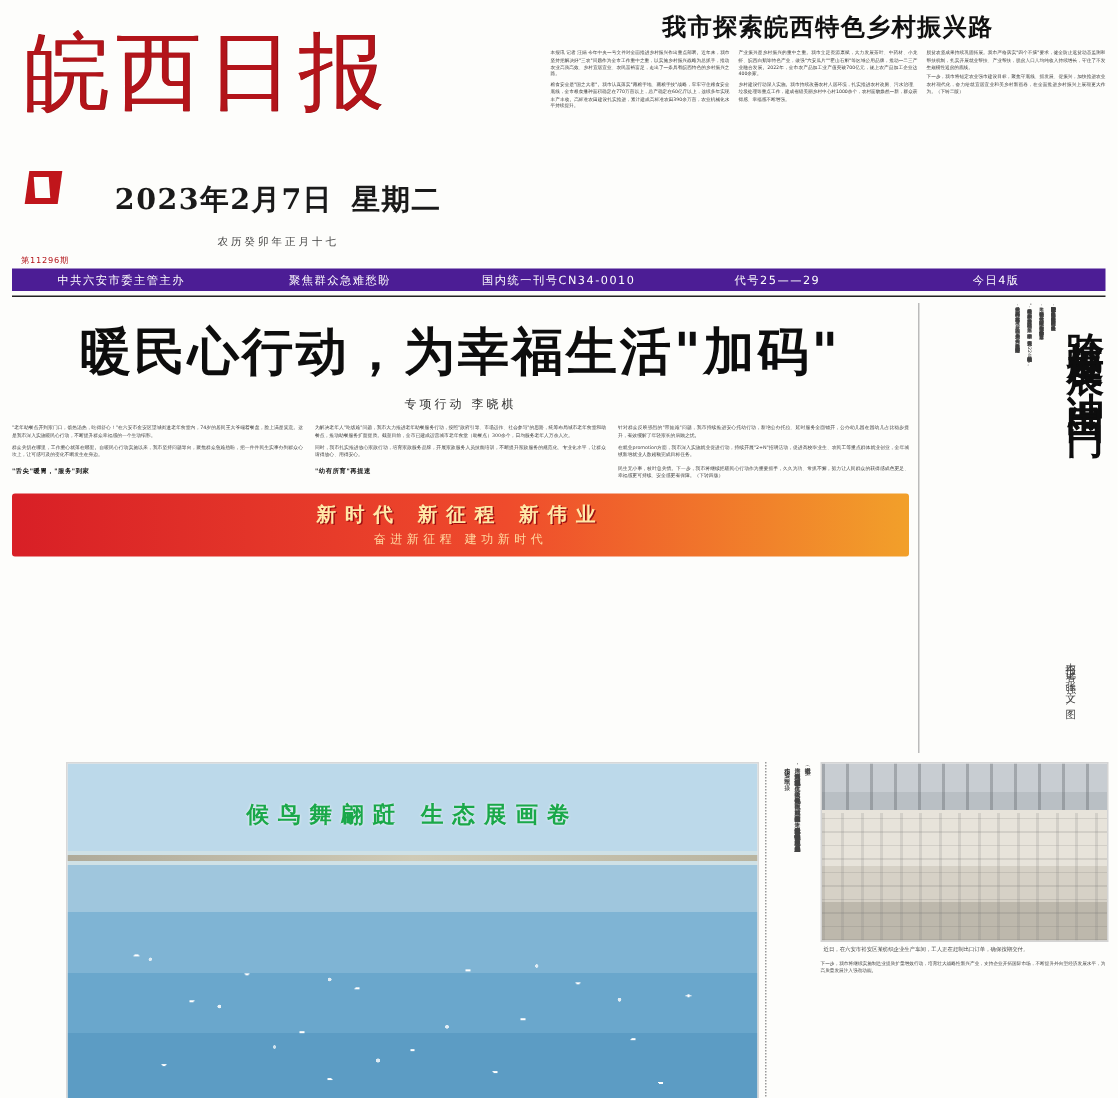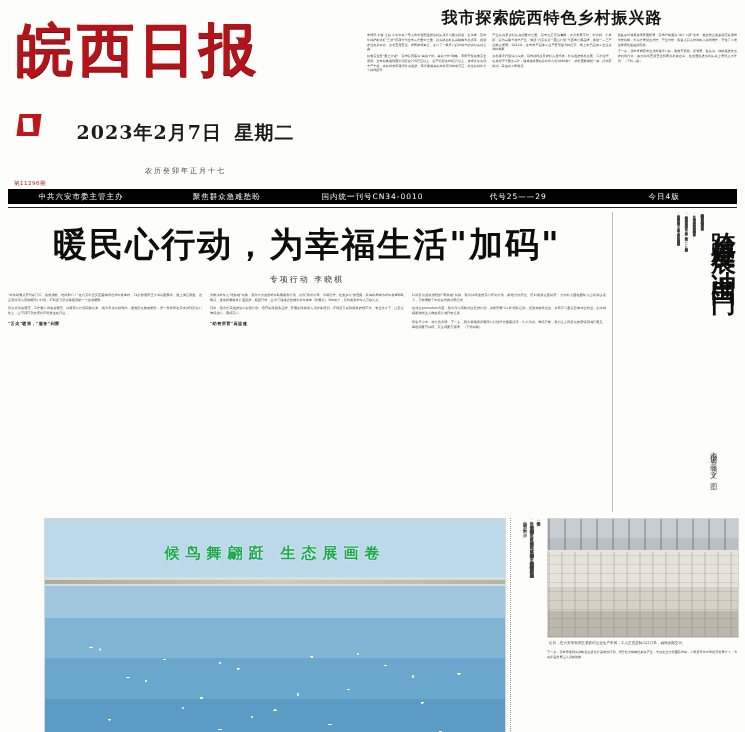--- a/index.html
+++ b/index.html
@@ -22,21 +22,21 @@
     display:flex;
     align-items:flex-start;
     height:112px;
   }
   .logo-block{
     width:355px;
     position:relative;
   }
   .paper-title{
     font-family:"DejaVu Serif", serif;
-    font-weight:bold;
+    font-weight:normal;
     font-size:57px;
     letter-spacing:4px;
     color:#b3141a;
     line-height:1;
     padding:14px 0 0 8px;
     white-space:nowrap;
     text-shadow:0.5px 0.5px 0 #7d0d11;
   }
   .logo-mark{
     position:absolute;
@@ -88,36 +88,36 @@
   }
   .dateline .date-main{
     font-family:"DejaVu Serif", serif;
     font-size:19px;
     font-weight:bold;
   }
   .dateline .date-sub{
     font-size:7px;
     color:#444;
     letter-spacing:2px;
-    margin-top:20px;
+    margin-top:10px;
     font-family:Liberation Mono, monospace;
   }
   .issue-no{
     font-size:5.5px;
     color:#b3141a;
     margin-top:4px;
     padding-left:6px;
     letter-spacing:.5px;
   }
 
   
   .infobar{
     margin-top:2px;
     height:15px;
-    background:#000000;
+    background:#4c1d95;
     color:#fff;
     display:flex;
     align-items:center;
     font-size:7.5px;
     letter-spacing:1px;
   }
   .infobar span{flex:1;text-align:center;}
 
   .rule-thin{height:1px;background:#222;margin:3px 0;}
 
@@ -420,20 +420,24 @@
           <p>同时，我市扎实推进放心家政行动，培育家政服务品牌，开展家政服务人员技能培训，不断提升家政服务的规范化、专业化水平，让群众请得放心、用得安心。</p>
           <p class="sub-head">"幼有所育"再提速</p>
         </div>
         <div class="bcol">
           <p>针对群众反映强烈的"带娃难"问题，我市持续推进安心托幼行动，新增公办托位、延时服务全面铺开，公办幼儿园在园幼儿占比稳步提升，有效缓解了年轻家长的后顾之忧。</p>
           <p>在就业promotion方面，我市深入实施就业促进行动，持续开展"2+N"招聘活动，促进高校毕业生、农民工等重点群体就业创业，全年城镇新增就业人数超额完成目标任务。</p>
           <p>民生无小事，枝叶总关情。下一步，我市将继续把暖民心行动作为重要抓手，久久为功、常抓不懈，努力让人民群众的获得感成色更足、幸福感更可持续、安全感更有保障。（下转四版）</p>
         </div>
       </div>
 
+      <div class="red-banner">
+        <div class="bline1">新时代 新征程 新伟业</div>
+        <div class="bline2">奋进新征程 建功新时代</div>
+      </div>
     </div>
 
     <div class="main-right">
       <div>
         <div class="vert-title">跨越发展 冲出国门</div>
         <div class="vert-byline">本报记者 张强 文／图</div>
       </div>
       <div class="vert-body">
         <p>走进位于六安经济技术开发区的安徽某智能制造有限公司生产车间，一条条自动化生产线高速运转，工人们在各自岗位上有条不紊地忙碌着，一件件产品经过检测包装后，将从这里发往海外市场。</p>
         <p>近年来，该公司坚持创新驱动，持续加大研发投入，组建专业研发团队，先后取得数十项专利，产品技术水平和市场竞争力不断提升，订单量连年攀升。</p>

